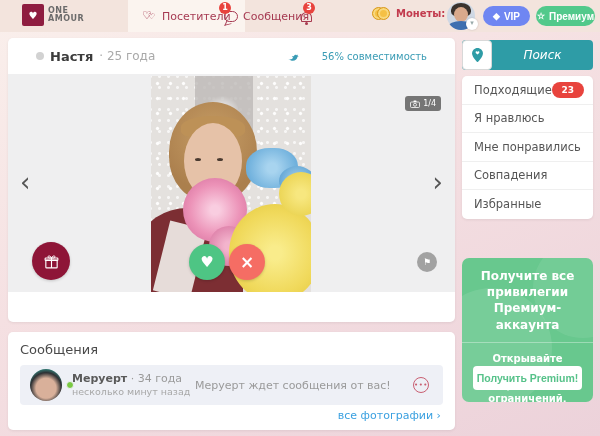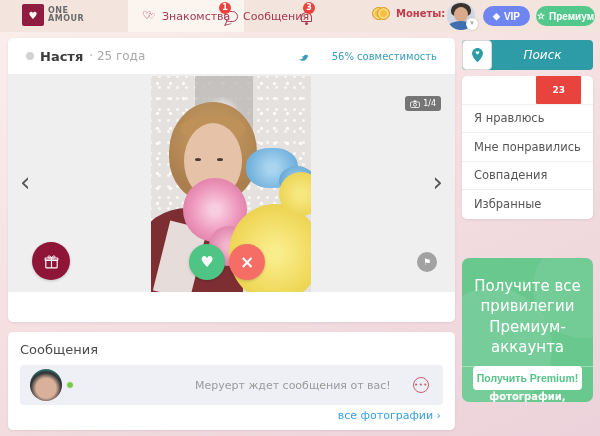--- a/index.html
+++ b/index.html
@@ -46,21 +46,21 @@
     background:#fff; color:#9aa; font-size:7px; text-align:center; line-height:11px; cursor:pointer;
     box-shadow:0 0 2px rgba(0,0,0,.2); }
   .pill-btn { position:absolute; top:6px; height:20px; border-radius:11px; display:flex; align-items:center;
     justify-content:center; gap:4px; color:#fff; font-size:10px; font-weight:bold; cursor:pointer; border:none; }
   .vip { left:483px; width:47px; background:#6f86f2; }
   .premium { left:536px; width:59px; background:#52c98b; }
   .pill-ic { font-size:9px; }
   
   .main-card { position:absolute; left:8px; top:38px; width:447px; height:284px; background:#fff;
     border-radius:5px; box-shadow:0 1px 3px rgba(0,0,0,.07); }
-  .title-row { position:relative; height:36px; display:flex; align-items:center; padding:0 18px; gap:6px; }
+  .title-row { position:relative; height:36px; display:flex; align-items:center; padding:0 28px; gap:6px; }
   .status-dot { width:8px; height:8px; border-radius:50%; background:#d2d2d2; }
   .p-name { font-size:13px; font-weight:bold; color:#3c3c3c; }
   .p-age { font-size:12px; color:#a9a9a9; }
   .compat { margin-left:auto; display:flex; align-items:center; gap:22px; font-size:10px; color:#3a9cb5; cursor:pointer; }
   .stage { position:relative; height:218px; background:#efeff0; overflow:hidden; }
   .nav-arrow { position:absolute; top:95px; font-size:26px; color:#555; cursor:pointer; line-height:26px; }
   .nav-arrow.left { left:12px; } .nav-arrow.right { right:12px; }
   .counter-pill { position:absolute; right:14px; top:22px; height:15px; padding:0 5px; border-radius:3px;
     background:rgba(95,95,95,.85); color:#fff; font-size:8px; display:flex; align-items:center; gap:3px; cursor:pointer; }
   
@@ -105,29 +105,29 @@
   .search-row { position:absolute; left:462px; top:40px; width:131px; height:30px; background:#2e9ca6;
     border-radius:4px; display:flex; align-items:center; cursor:pointer; }
   .pin-box { width:30px; height:30px; background:#fff; border-radius:4px; border:1px solid #d8d8d8;
     display:flex; align-items:center; justify-content:center; }
   .search-label { flex:1; text-align:center; color:#fff; font-size:12px;font-style:italic; }
   .menu { position:absolute; left:462px; top:76px; width:131px; background:#fff; border-radius:5px;
     box-shadow:0 1px 3px rgba(0,0,0,.07); overflow:hidden; }
   .menu-item { height:28.5px; display:flex; align-items:center; padding:0 12px; font-size:11.5px;
     color:#555; border-bottom:1px solid #efefef; cursor:pointer; }
   .menu-item:last-child { border-bottom:none;border-radius:14px; }
-  .menu-badge { margin-left:auto; min-width:18px; height:28px; border-radius:1px; background:#e8433d;
+  .menu-badge { margin-left:auto; min-width:18px; height:16px; border-radius:8px; background:#e8433d;
     color:#fff; font-size:9px; font-weight:bold; display:flex; align-items:center; justify-content:center; padding:0 16px; }
   .promo { position:absolute; left:462px; top:258px; width:131px; height:144px; background:#68c88e;
     border-radius:7px; overflow:hidden; color:#fff; text-align:center; }
   .promo-blob1 { position:absolute; left:-30px; top:30px; width:120px; height:120px; border-radius:50%;
     background:rgba(255,255,255,.10); }
   .promo-blob2 { position:absolute; right:-40px; top:-20px; width:100px; height:100px; border-radius:50%;
     background:rgba(255,255,255,.08); }
-  .promo-title { position:relative; padding:18px 10px 9px; font-size:15px; font-weight:normal; line-height:1.35;
+  .promo-title { position:relative; padding:10px 10px 9px; font-size:12px; font-weight:bold; line-height:1.35;
     border-bottom:1px solid rgba(255,255,255,.35); }
   .promo-body { position:relative; padding:9px 8px 0; font-size:10px; font-weight:bold; line-height:1.35; }
   .promo-btn { position:absolute; left:11px; right:11px; bottom:12px; height:24px; background:#fff;
     border:none; border-radius:4px; color:#57c28a; font-size:10.5px; font-weight:bold; cursor:pointer; }
   
   .msg-card { position:absolute; left:8px; top:332px; width:447px; height:98px; background:#fff;
     border-radius:5px; box-shadow:0 1px 3px rgba(0,0,0,.07); padding:10px 12px; }
   .msg-title { font-size:13px; color:#4a4a4a; margin-bottom:8px; }
   .msg-row { position:relative; height:40px; background:#eef0f6; border-radius:4px; display:flex;
     align-items:center; padding:0 10px; cursor:pointer; }
@@ -155,21 +155,21 @@
       <div>ONE</div>
       <div>AMOUR</div>
     </div>
   </div>
 
   <div class="tab active" style="left:128px;">
     <span class="hearts-ic">
       <span class="h1">♡</span>
       <span class="h2">♡</span>
     </span>
-    <span>Знакомства</span>
+    <span>Посетители</span>
   </div>
 
   <div class="tab" style="left:224px;">
     <span style="position:relative;">
       <span class="bubble-ic" style="display:block;"></span>
       <span class="badge" style="left:-5px; top:-9px;">1</span>
     </span>
     <span>Сообщения</span>
   </div>
 
@@ -275,20 +275,21 @@
     <svg width="13" height="16" viewBox="0 0 24 28">
       <path d="M12 1C6.5 1 2 5.5 2 11c0 7.5 10 16 10 16s10-8.5 10-16c0-5.5-4.5-10-10-10z" fill="#2e9ca6"></path>
       <path d="M12 8.2c-1-1.6-3.5-1.3-3.5.8 0 1.6 2.3 3.3 3.5 4.2 1.2-.9 3.5-2.6 3.5-4.2 0-2.1-2.5-2.4-3.5-.8z" fill="#fff"></path>
     </svg>
   </div>
   <span class="search-label">Поиск</span>
 </div>
 
 <div class="menu">
   <div class="menu-item">
+    <span>Подходящие</span>
     <span class="menu-badge">23</span>
   </div>
   <div class="menu-item">
     <span>Я нравлюсь</span>
   </div>
   <div class="menu-item">
     <span>Мне понравились</span>
   </div>
   <div class="menu-item">
     <span>Совпадения</span>
@@ -304,19 +305,26 @@
   <div class="promo-title">Получите все привилегии Премиум-аккаунта</div>
   <div class="promo-body">Открывайте фотографии, общайтесь без ограничений, смотрите, кому понравились!</div>
   <button class="promo-btn">Получить Premium!</button>
 </div>
 
 <div class="msg-card">
   <div class="msg-title">Сообщения</div>
   <div class="msg-row">
     <div class="msg-avatar"></div>
     <span class="online-dot"></span>
+    <div class="msg-meta">
+      <div class="msg-name-line">
+        <span class="msg-name">Меруерт</span>
+        <span>· 34 года</span>
+      </div>
+      <div class="msg-time">несколько минут назад</div>
+    </div>
     <div class="msg-text">Меруерт ждет сообщения от вас!</div>
     <div class="msg-more">
       <span>•••</span>
     </div>
   </div>
   <div class="all-link">все фотографии ›</div>
 </div>
 
 </body></html>

